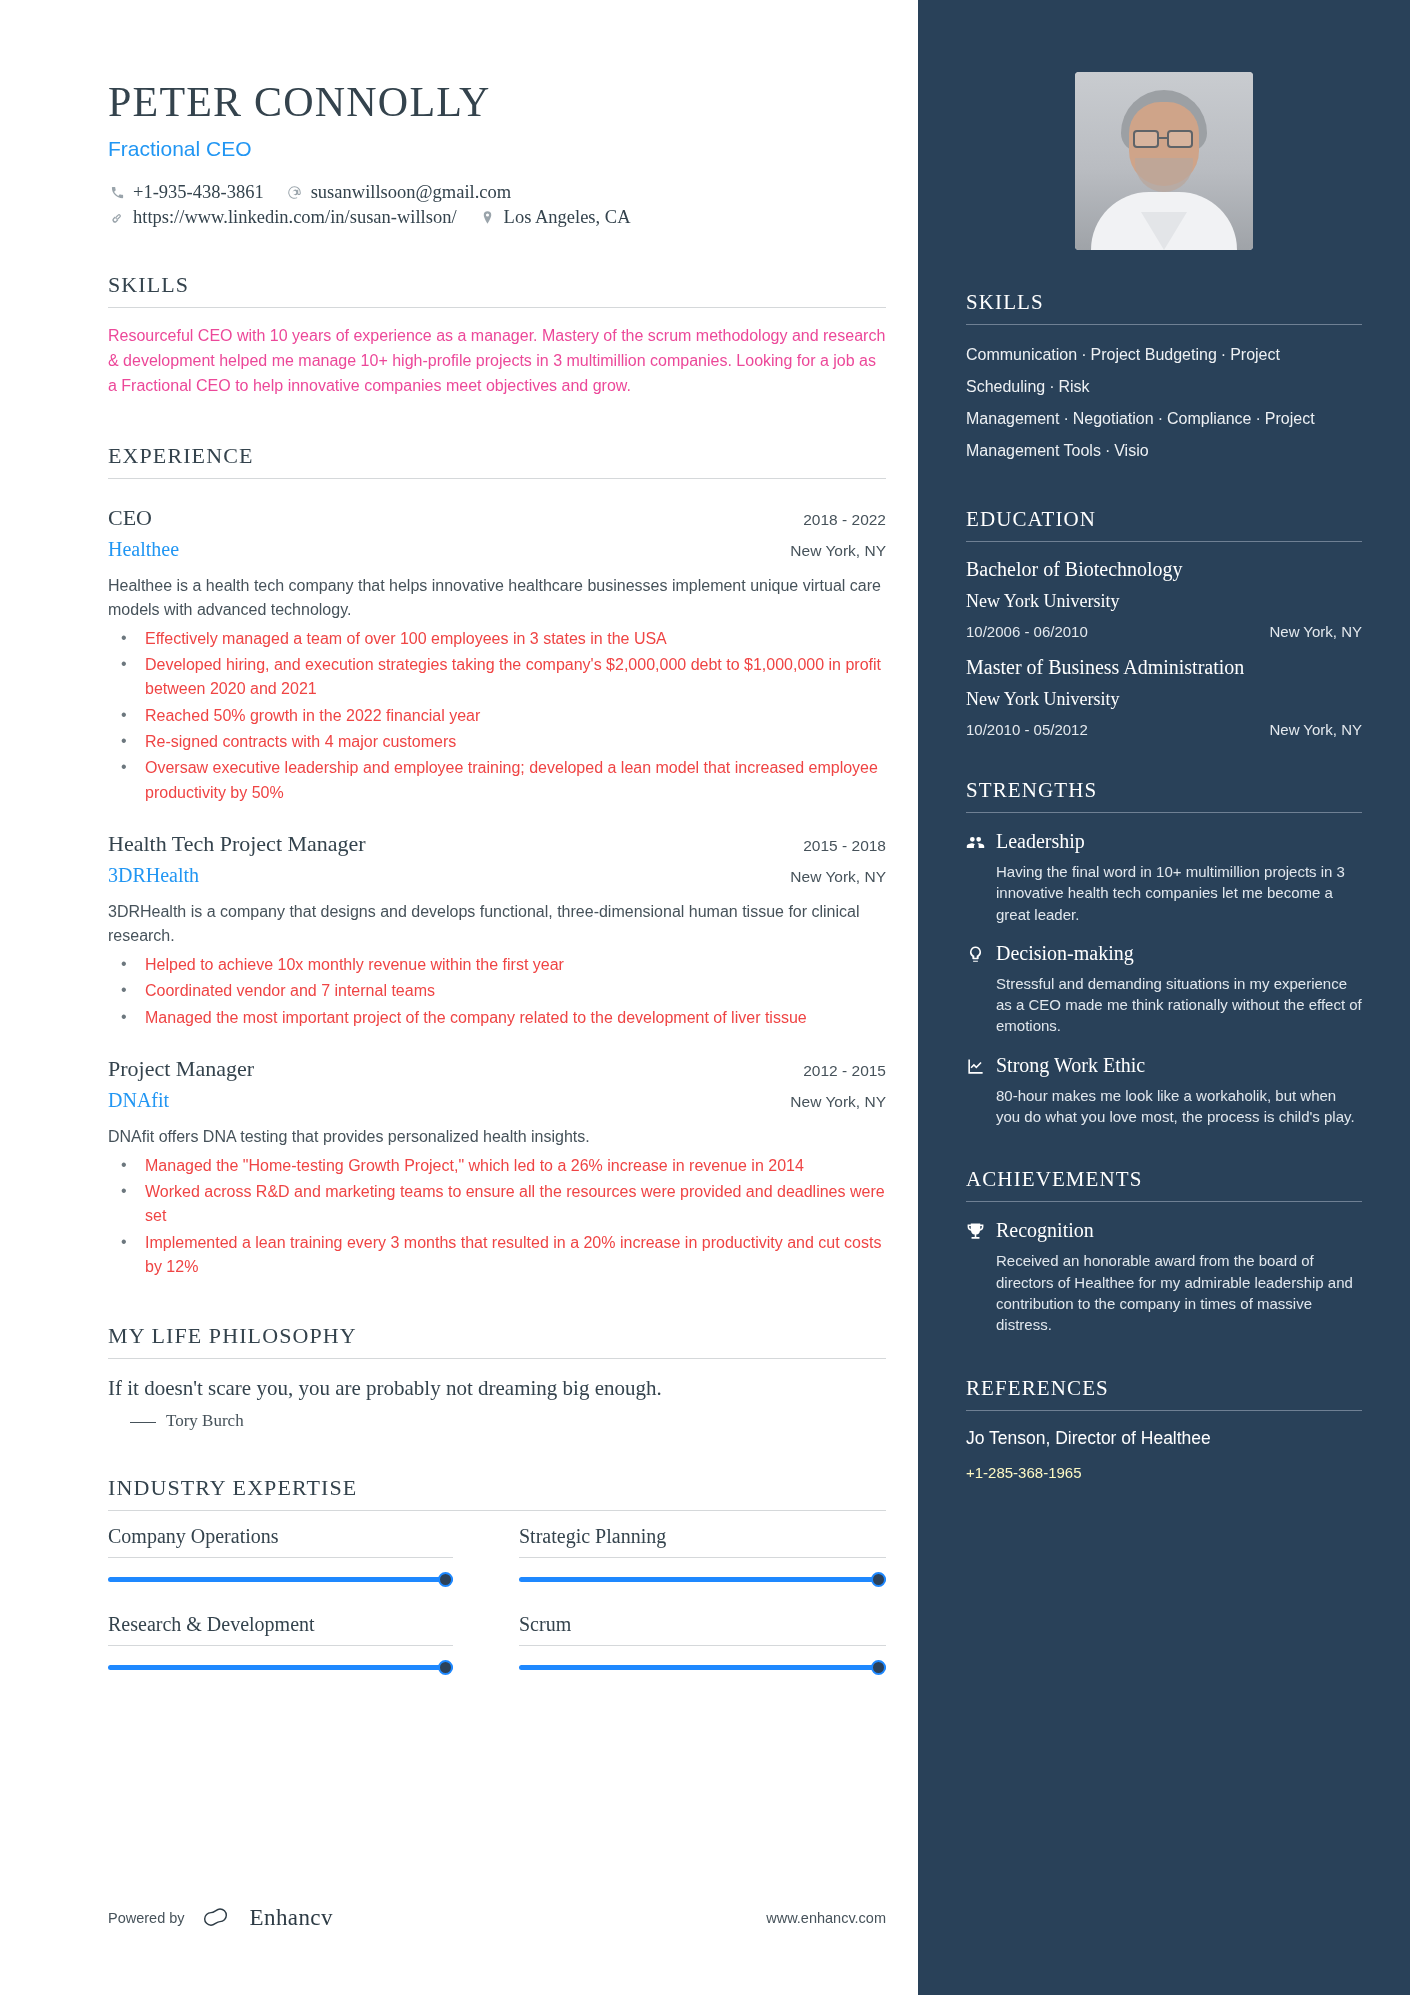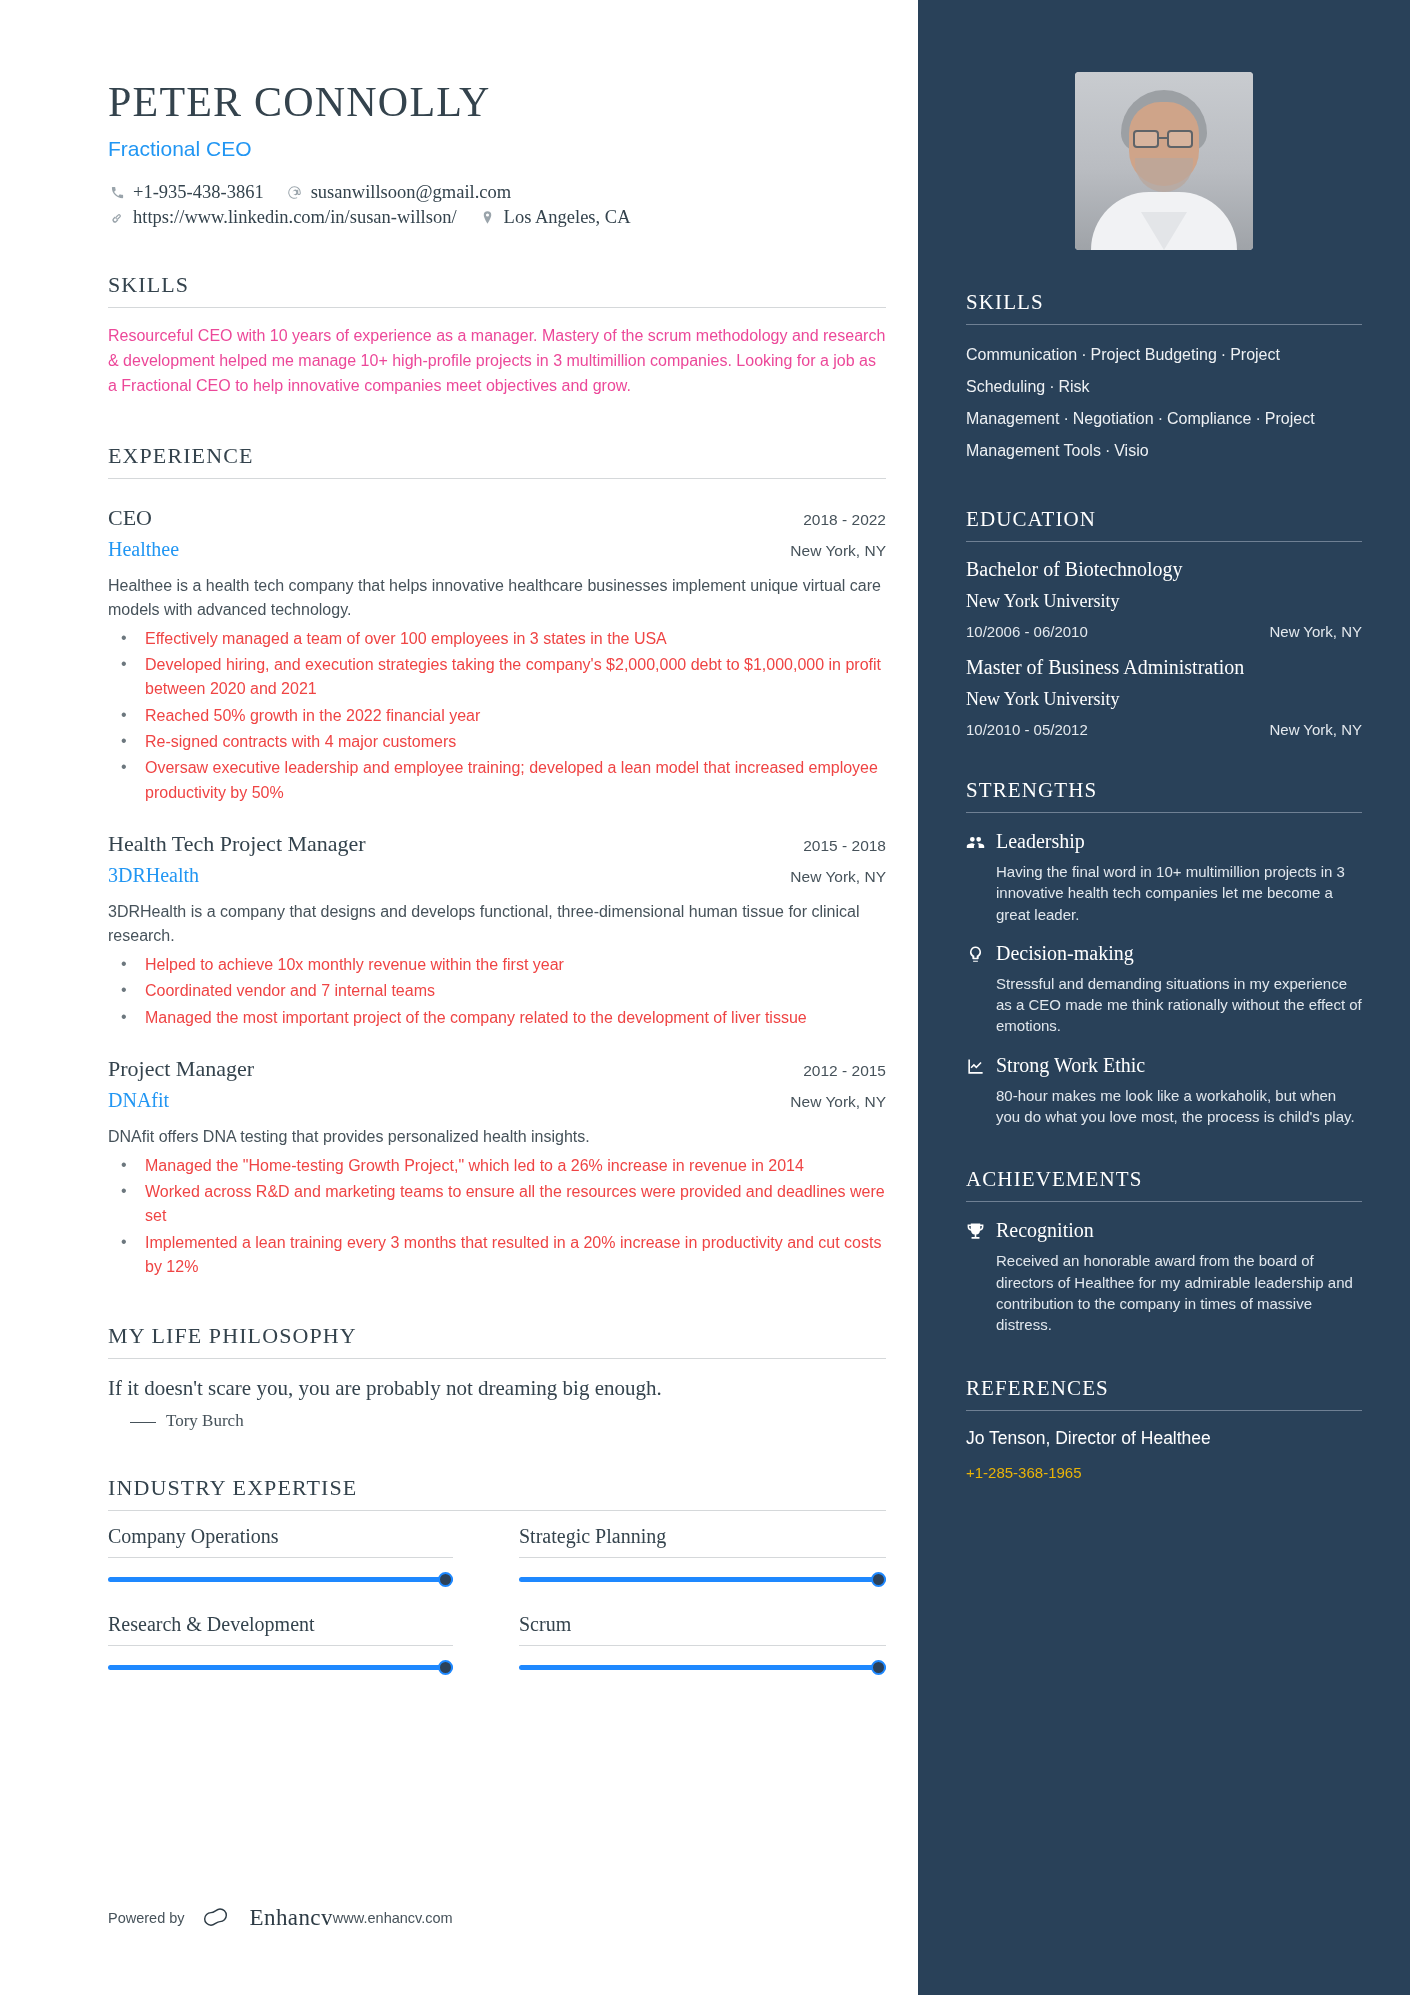--- a/index.html
+++ b/index.html
@@ -76,21 +76,21 @@
 
   .skillgrid { display:flex; flex-wrap:wrap; margin-top:14px; }
   .skillcell { width:50%; padding-right:44px; margin-bottom:26px; }
   .skillcell:nth-child(even) { padding-right:0; padding-left:22px; }
   .skill-label { font-family:"Liberation Serif", serif; font-size:20px; color:#34434d; padding-bottom:9px; }
   .skill-rule { height:1px; background:#d5d8da; width:100%; }
   .slider { position:relative; height:16px; margin-top:13px; }
   .slider-track { position:absolute; top:6px; left:0; height:5px; border-radius:3px; background:#1e88ff; }
   .slider-knob { position:absolute; top:1px; width:15px; height:15px; border-radius:50%; background:#2c4159; border:2px solid #1e88ff; }
 
-  .footer { position:absolute; left:108px; right:0; bottom:64px; width:778px; display:flex; align-items:center; justify-content:flex-start; }
+  .footer { position:absolute; left:108px; right:0; bottom:64px; width:778px; display:flex; align-items:center; justify-content:space-between; }
   .powered { display:flex; align-items:center; }
   .powered-label { font-size:14.5px; color:#46525a; margin-right:17px; }
   .brand { display:flex; align-items:center; }
   .brand svg { margin-right:8px; }
   .brand-name { font-family:"Liberation Serif", serif; font-size:23px; color:#2d3b45; letter-spacing:0.4px; }
   .site { font-size:14.5px; color:#46525a; }
 
   
   .side-col {
     width:524px;
@@ -137,21 +137,21 @@
   .edu-meta { display:flex; justify-content:space-between; font-size:15px; color:#e4e9ee; margin-top:11px; }
 
   .str-item { margin-top:17px; display:flex; }
   .str-ico { width:30px; flex:0 0 30px; color:#fff; padding-top:3px; }
   .str-ico svg { width:19px; height:19px; fill:#ffffff; }
   .str-body { flex:1; }
   .str-title { font-family:"Liberation Serif", serif; font-size:20px; color:#fff; }
   .str-text { font-size:15px; line-height:1.42; color:#e1e7ed; margin-top:8px; }
 
   .ref-name { font-size:17.5px; color:#fff; line-height:1.38; margin-top:15px; }
-  .ref-phone { font-size:15px; color:#eab308; margin-top:14px; }
+  .ref-phone { font-size:15px; color:#fef9c3; margin-top:14px; }
 </style>
 </head>
 <body>
 
 <div class="page">
 
   <div class="main-col">
     <div class="inner">
 
       <div>

